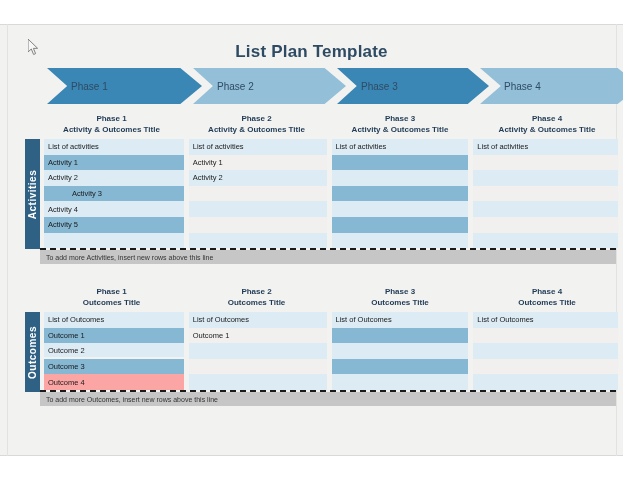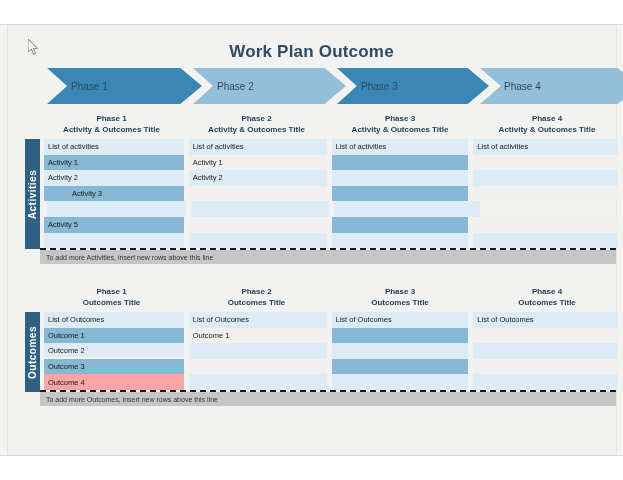--- a/index.html
+++ b/index.html
@@ -135,21 +135,21 @@
   <div class="doc-frame"></div>
   <div class="page-edge-left"></div>
   <div class="page-edge-right"></div>
 
   <div class="cursor">
     <svg width="12" height="17" viewBox="0 0 12 17">
       <polygon points="0,0 0,13 3.3,10 5.6,15.5 7.6,14.6 5.4,9.4 9.6,9.3" fill="#f7f7f7" stroke="#808080" stroke-width="1"></polygon>
     </svg>
   </div>
 
-  <div class="doc-title">Work Plan Outcome</div>
+  <div class="doc-title">List Plan Template</div>
 
   <div class="chevrons">
       <div class="chev dark" style="left: 0px; width: 155px;">
         <span>Phase 1</span>
       </div>
       <div class="chev light" style="left: 146px; width: 153px;">
         <span>Phase 2</span>
       </div>
       <div class="chev dark" style="left: 290px; width: 152px;">
         <span>Phase 3</span>
@@ -201,20 +201,21 @@
           <div class="cell sep" style="width: 140px; margin-left: 3px; height: 15.6px; background: rgb(220, 235, 244);"></div>
           <div class="cell sep" style="width: 148px; margin-left: 3px; height: 15.6px; background: rgb(220, 235, 244);"></div>
         </div>
         <div class="grow" style="top: 46.8px; height: 15.6px;">
           <div class="cell sep" style="width: 143px; margin-left: 0px; height: 15.6px; background: rgb(134, 183, 211); padding-left: 28px;">Activity 3</div>
           <div class="cell sep" style="width: 141px; margin-left: 3px; height: 15.6px; background: rgb(241, 240, 238);"></div>
           <div class="cell sep" style="width: 140px; margin-left: 3px; height: 15.6px; background: rgb(134, 183, 211);"></div>
           <div class="cell sep" style="width: 148px; margin-left: 3px; height: 15.6px; background: rgb(241, 240, 238);"></div>
         </div>
         <div class="grow" style="top: 62.4px; height: 15.6px;">
+          <div class="cell sep" style="width: 143px; margin-left: 0px; height: 15.6px; background: rgb(220, 235, 244);">Activity 4</div>
           <div class="cell sep" style="width: 141px; margin-left: 3px; height: 15.6px; background: rgb(220, 235, 244);"></div>
           <div class="cell sep" style="width: 140px; margin-left: 3px; height: 15.6px; background: rgb(220, 235, 244);"></div>
           <div class="cell sep" style="width: 148px; margin-left: 3px; height: 15.6px; background: rgb(220, 235, 244);"></div>
         </div>
         <div class="grow" style="top: 78px; height: 27px;">
           <div class="cell sep" style="width: 143px; margin-left: 0px; height: 15.6px; background: rgb(134, 183, 211);">Activity 5</div>
           <div class="cell sep" style="width: 141px; margin-left: 3px; height: 15.6px; background: rgb(241, 240, 238);"></div>
           <div class="cell sep" style="width: 140px; margin-left: 3px; height: 15.6px; background: rgb(134, 183, 211);"></div>
           <div class="cell sep" style="width: 148px; margin-left: 3px; height: 15.6px; background: rgb(241, 240, 238);"></div>
         </div>

